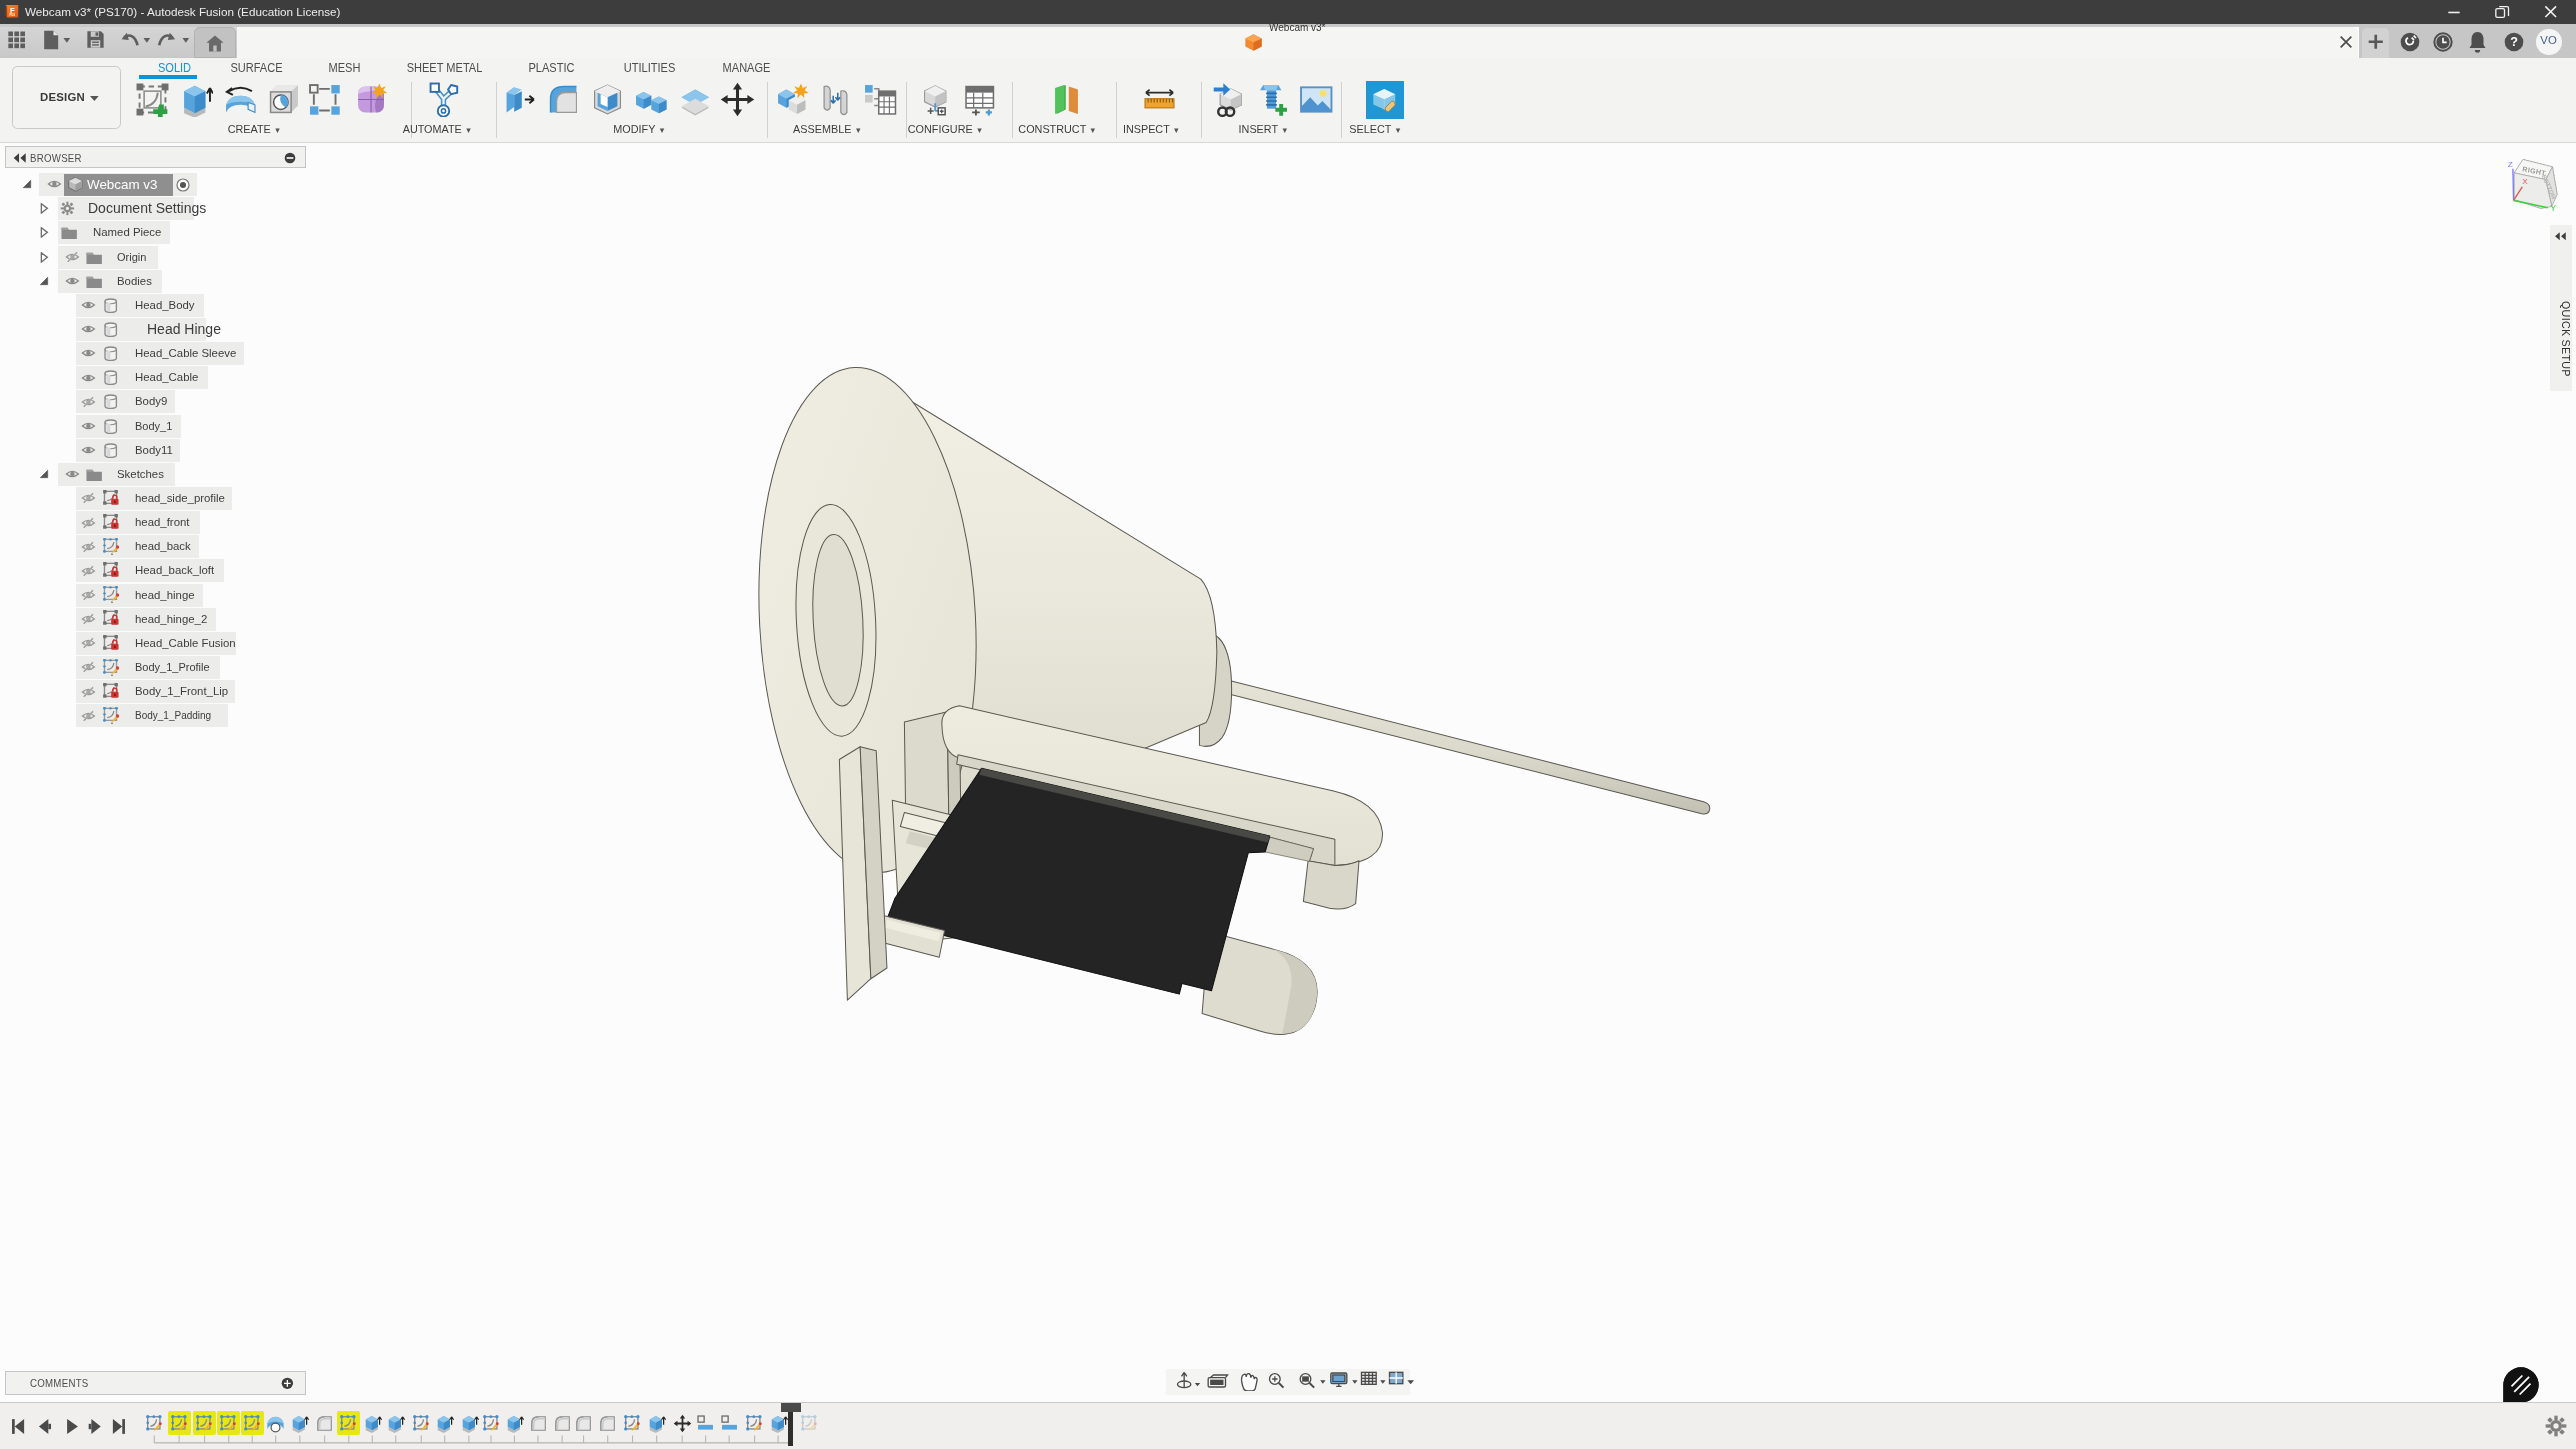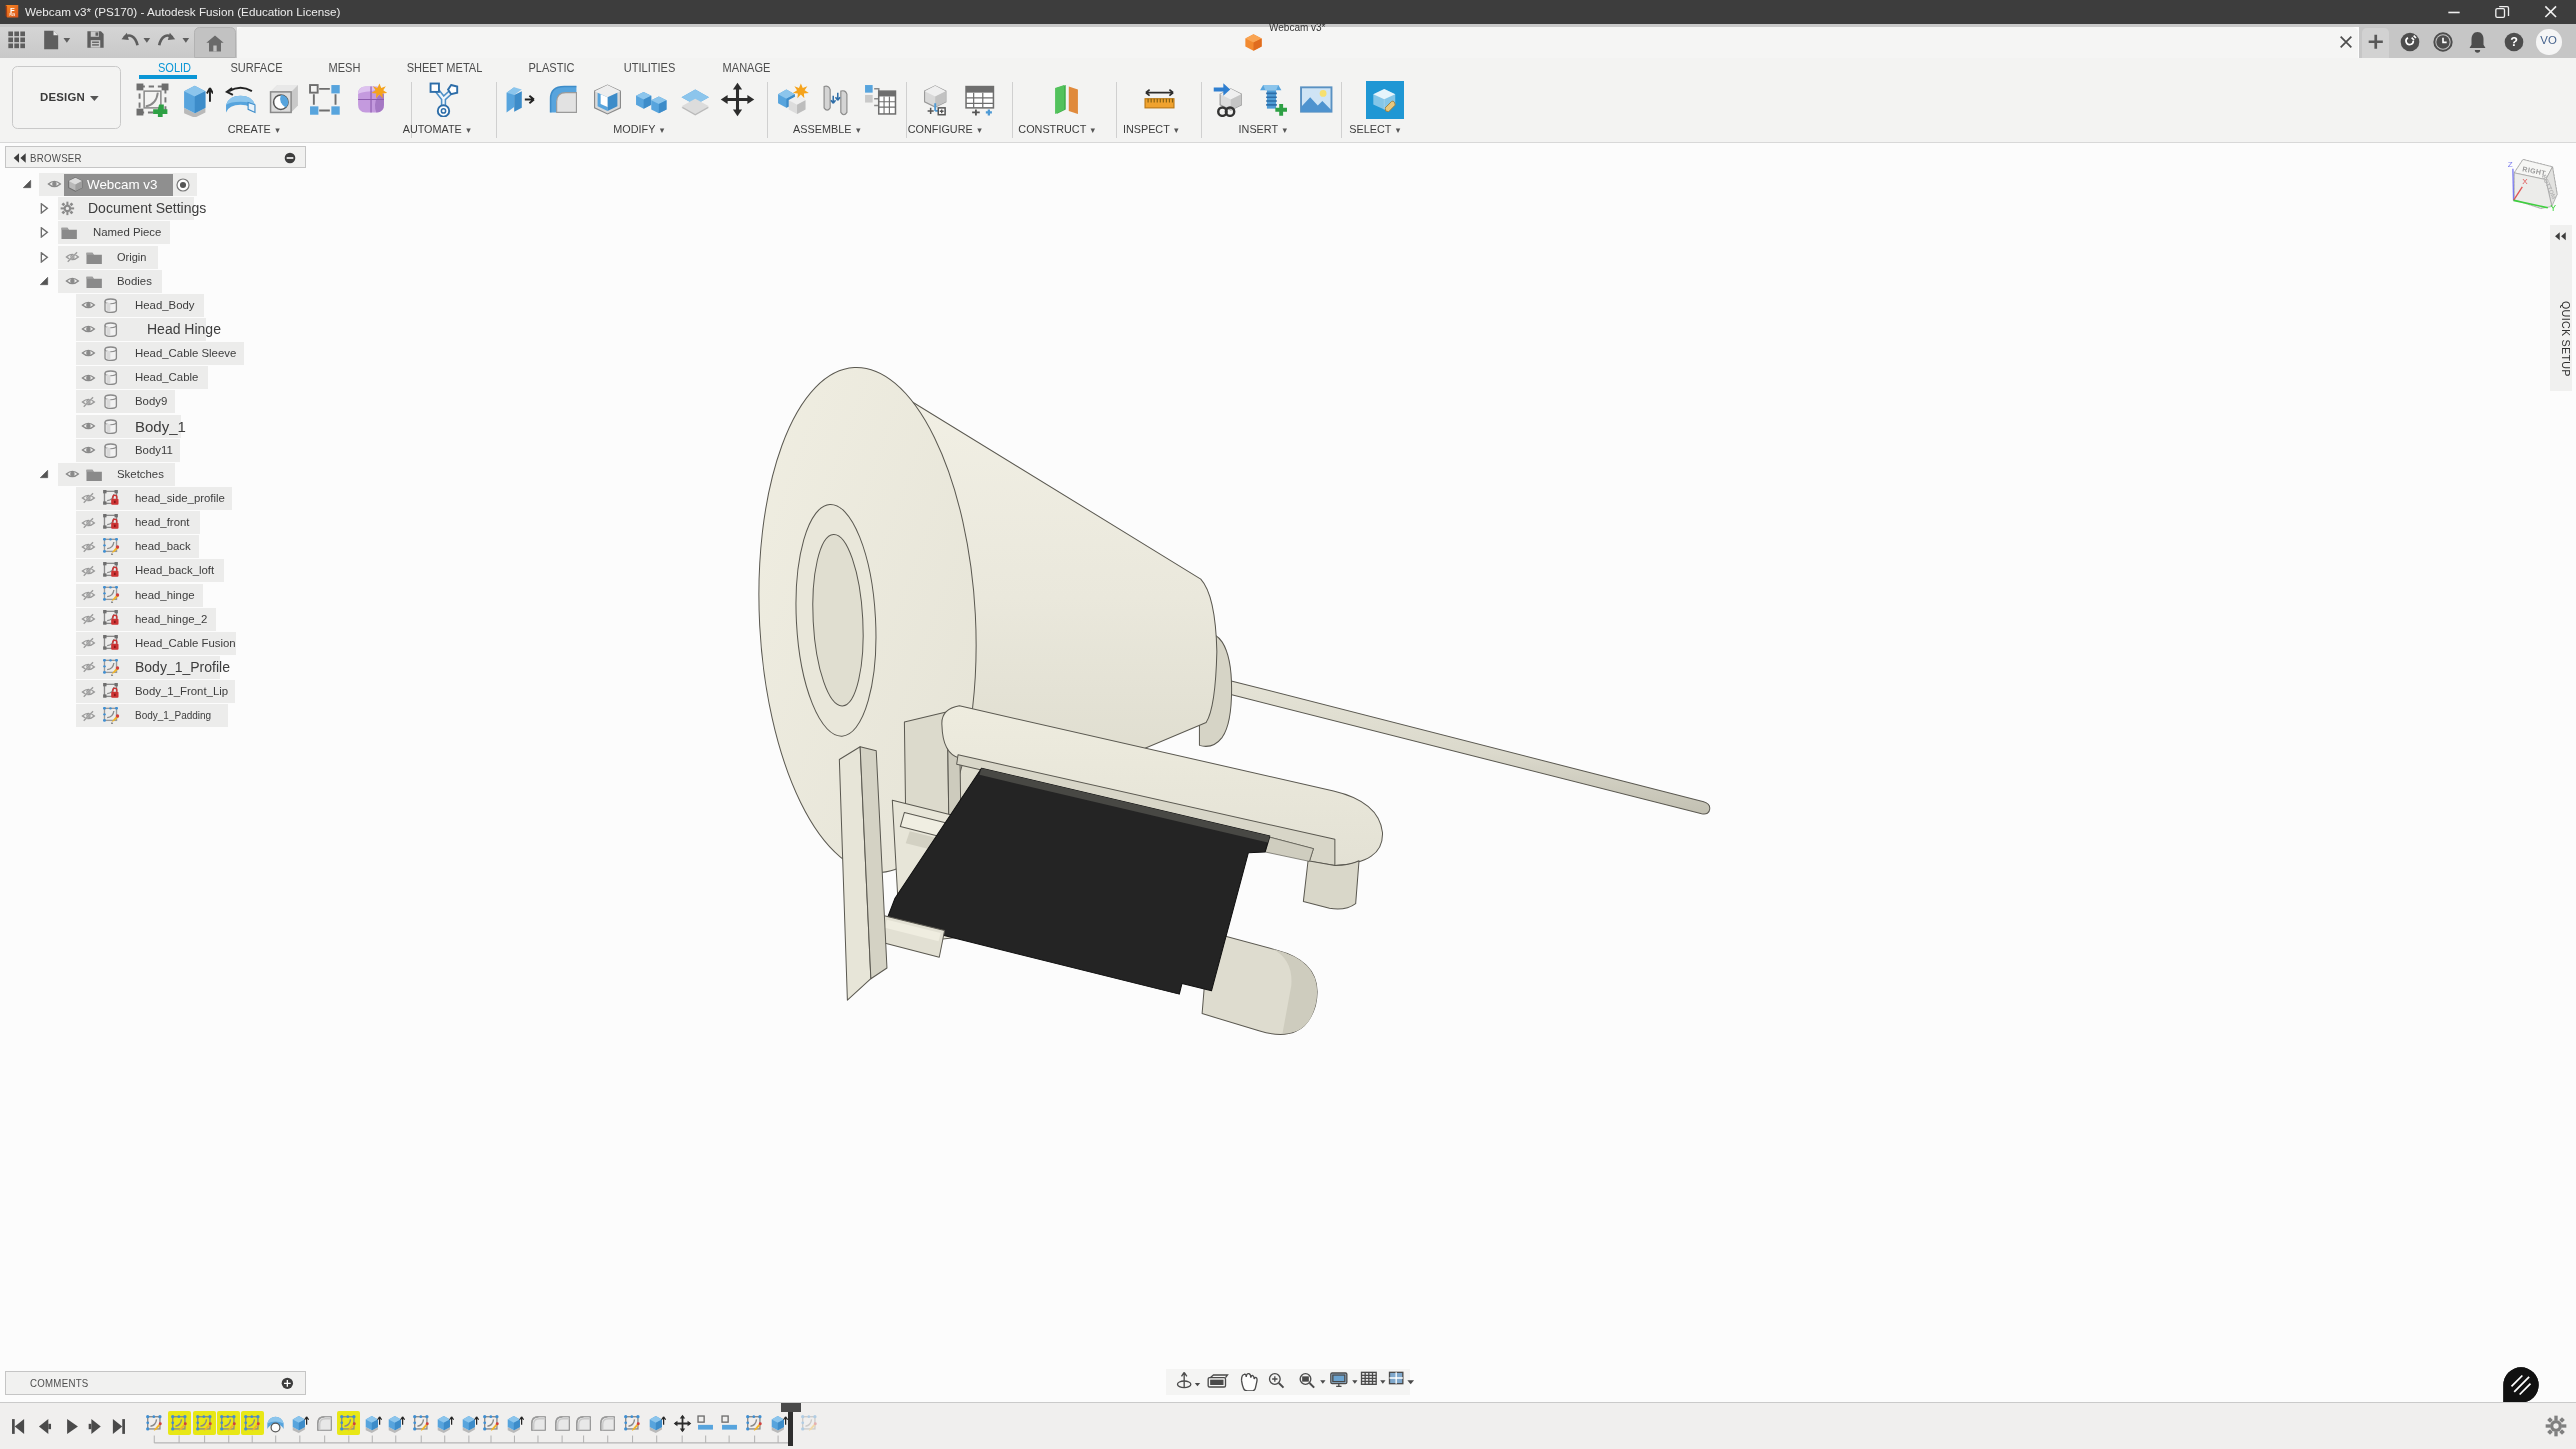--- a/index.html
+++ b/index.html
@@ -565,21 +565,21 @@
     <use href="#tcyl"></use>
   </svg>
 <div class="a" style="left:135px;top:392px;height:19px;line-height:19px;font-size:11.4px;color:#3d3d3d;white-space:nowrap">Body9</div>
 <div class="a" style="left:76px;top:415px;width:105px;height:23px;background:#ececeb"></div>
 <svg class="a" style="left:81px;top:420px" width="14.8" height="12" viewBox="0 0 22 18">
     <use href="#teye"></use>
   </svg>
 <svg class="a" style="left:103px;top:419px" width="15.4" height="15.4" viewBox="0 0 23 23">
     <use href="#tcyl"></use>
   </svg>
-<div class="a" style="left:135px;top:417px;height:19px;line-height:19px;font-size:15px;color:#3d3d3d;white-space:nowrap">Body_1</div>
+<div class="a" style="left:135px;top:417px;height:19px;line-height:19px;font-size:11px;color:#3d3d3d;white-space:nowrap">Body_1</div>
 <div class="a" style="left:76px;top:439px;width:104px;height:23px;background:#ececeb"></div>
 <svg class="a" style="left:81px;top:444px" width="14.8" height="12" viewBox="0 0 22 18">
     <use href="#teye"></use>
   </svg>
 <svg class="a" style="left:103px;top:443px" width="15.4" height="15.4" viewBox="0 0 23 23">
     <use href="#tcyl"></use>
   </svg>
 <div class="a" style="left:135px;top:441px;height:19px;line-height:19px;font-size:11.4px;color:#3d3d3d;white-space:nowrap">Body11</div>
 <div class="a" style="left:58px;top:463px;width:117px;height:23px;background:#ececeb"></div>
 <svg class="a" style="left:39px;top:469px" width="10.7" height="10.7" viewBox="0 0 16 16">
@@ -648,21 +648,21 @@
     <use href="#tsklock"></use>
   </svg>
 <div class="a" style="left:135px;top:634px;height:19px;line-height:19px;font-size:11.4px;color:#3d3d3d;white-space:nowrap">Head_Cable Fusion</div>
 <div class="a" style="left:76px;top:656px;width:144px;height:23px;background:#ececeb"></div>
 <svg class="a" style="left:81px;top:661px" width="14.8" height="12" viewBox="0 0 22 18">
     <use href="#teyeoff"></use>
   </svg>
 <svg class="a" style="left:103px;top:659px" width="17" height="17.4" viewBox="0 0 25 26">
     <use href="#tskpen"></use>
   </svg>
-<div class="a" style="left:135px;top:658px;height:19px;line-height:19px;font-size:14px;color:#3d3d3d;white-space:nowrap">Body_1_Profile</div>
+<div class="a" style="left:135px;top:658px;height:19px;line-height:19px;font-size:11px;color:#3d3d3d;white-space:nowrap">Body_1_Profile</div>
 <div class="a" style="left:76px;top:680px;width:159px;height:23px;background:#ececeb"></div>
 <svg class="a" style="left:81px;top:686px" width="14.8" height="12" viewBox="0 0 22 18">
     <use href="#teyeoff"></use>
   </svg>
 <svg class="a" style="left:103px;top:683px" width="17" height="17.4" viewBox="0 0 25 26">
     <use href="#tsklock"></use>
   </svg>
 <div class="a" style="left:135px;top:682px;height:19px;line-height:19px;font-size:11.4px;color:#3d3d3d;white-space:nowrap">Body_1_Front_Lip</div>
 <div class="a" style="left:76px;top:704px;width:152px;height:23px;background:#ececeb"></div>
 <svg class="a" style="left:81px;top:710px" width="14.8" height="12" viewBox="0 0 22 18">

